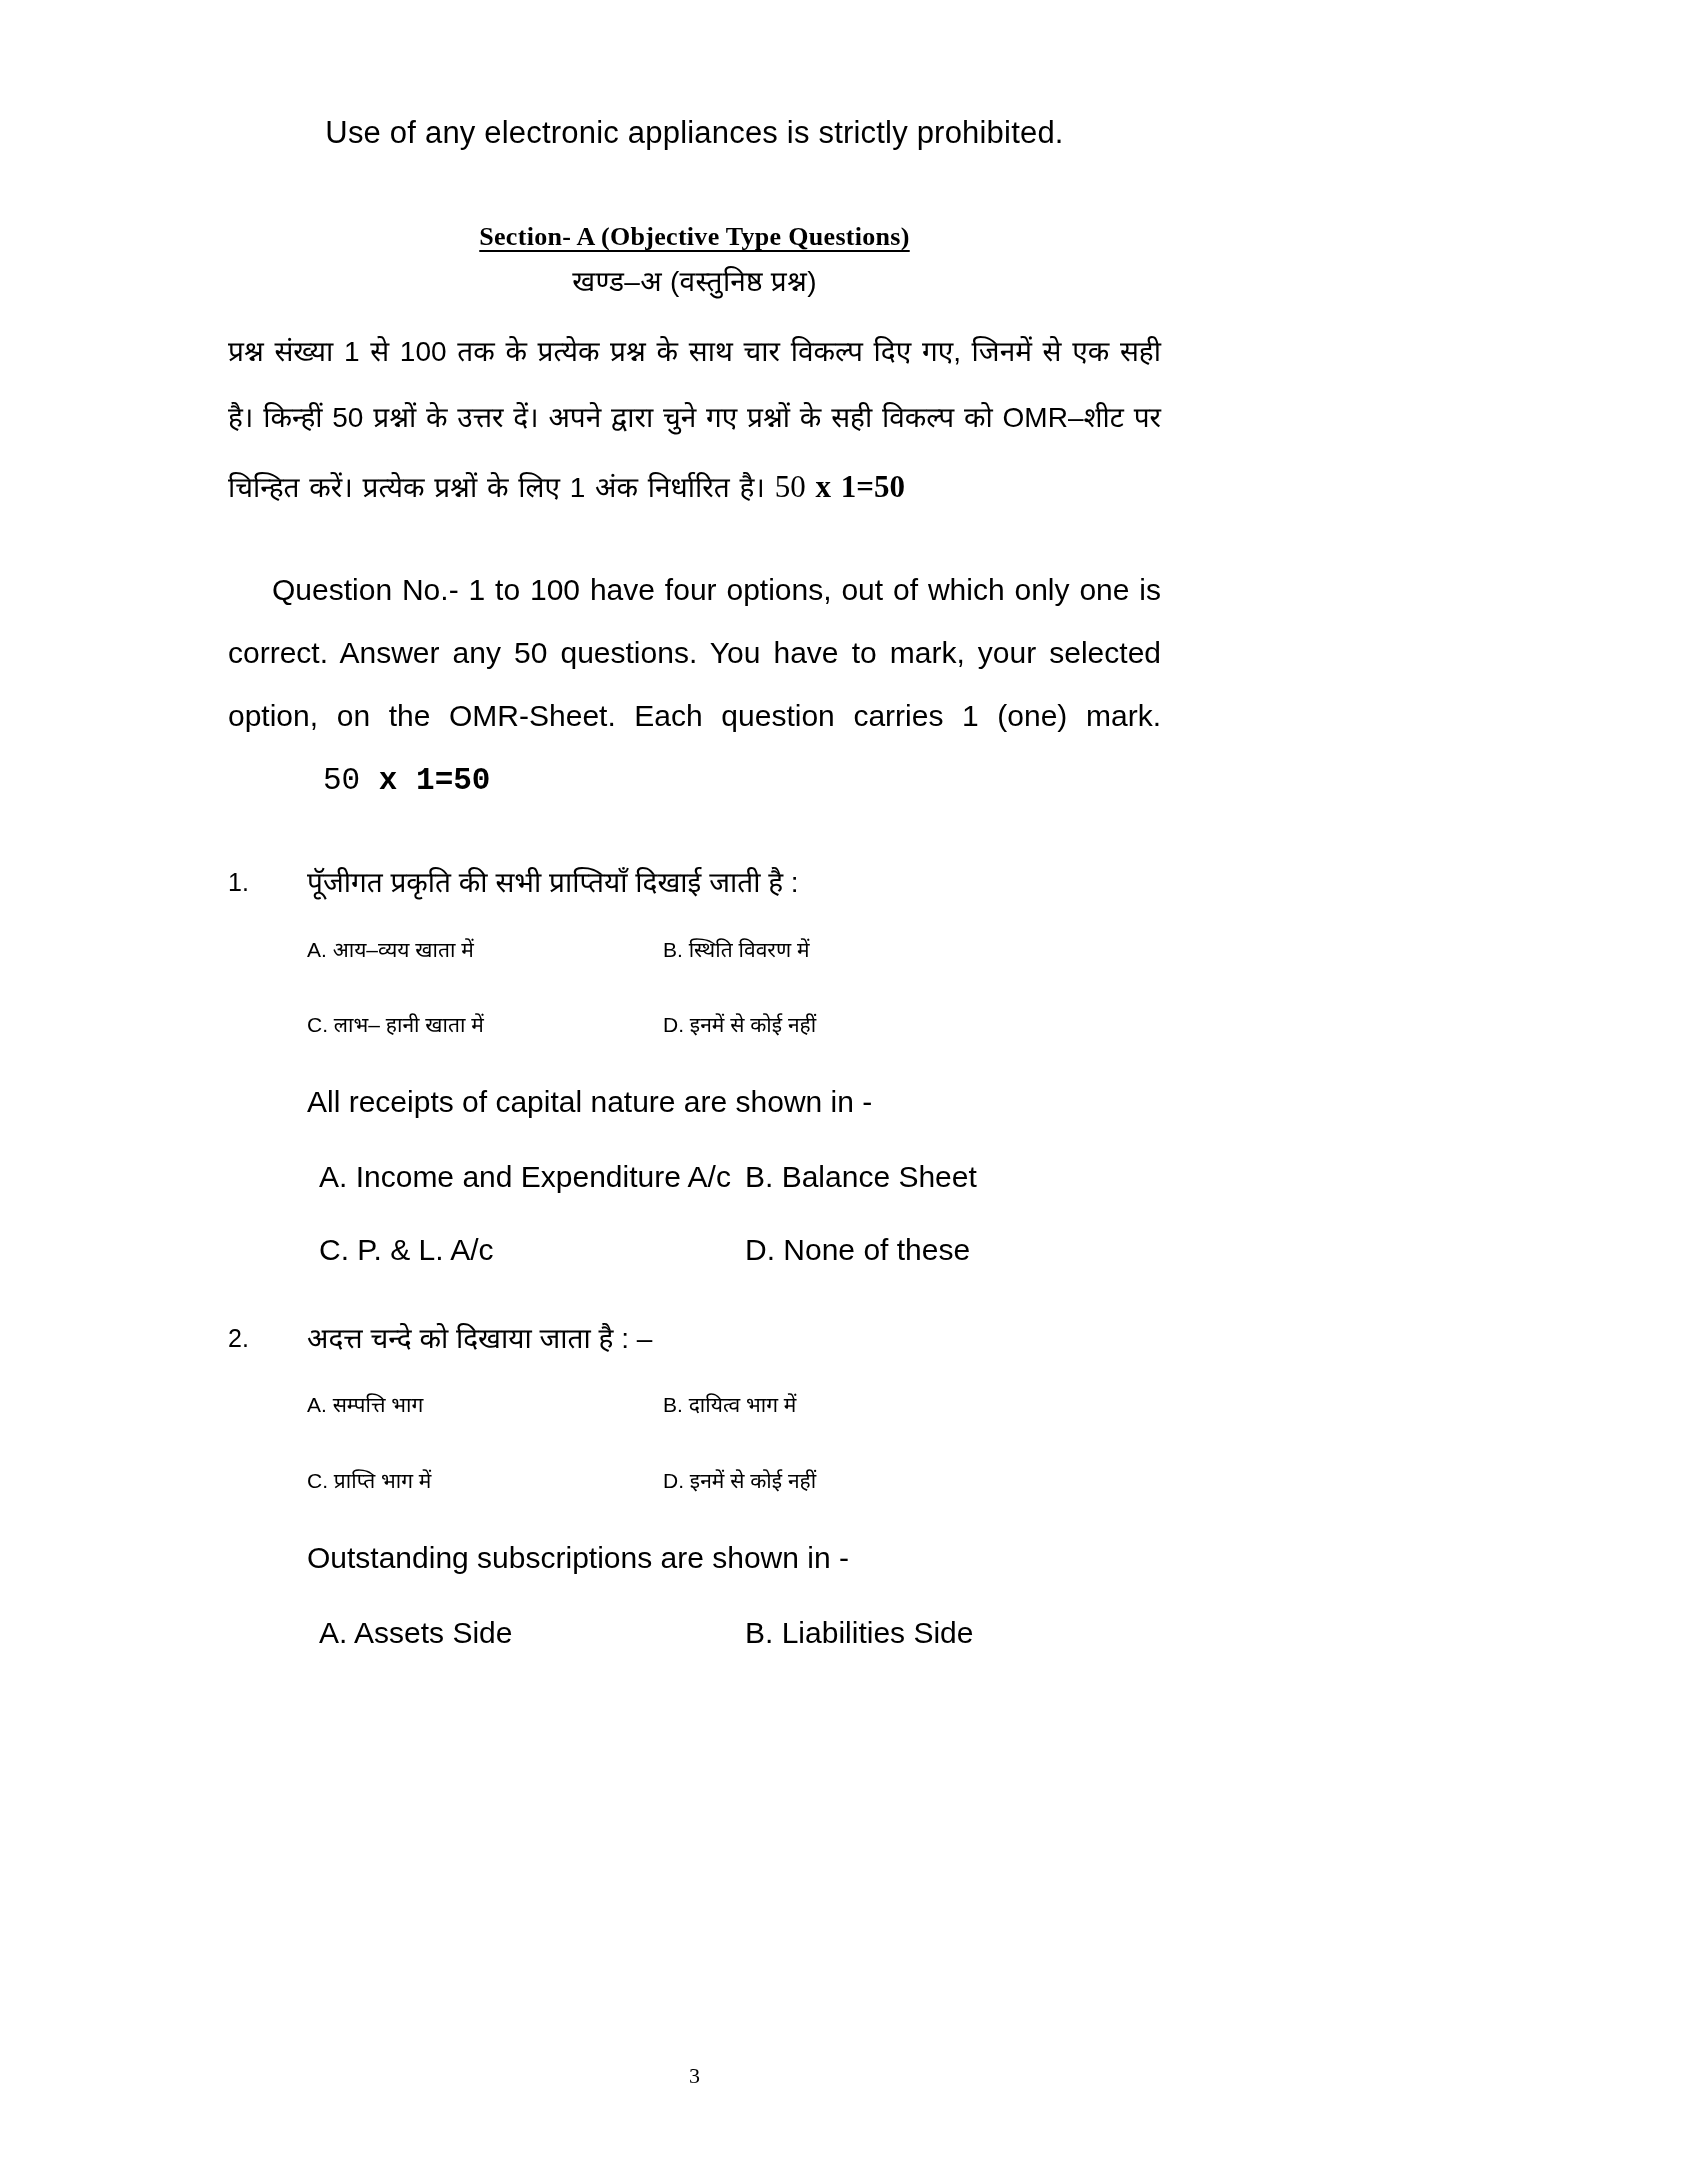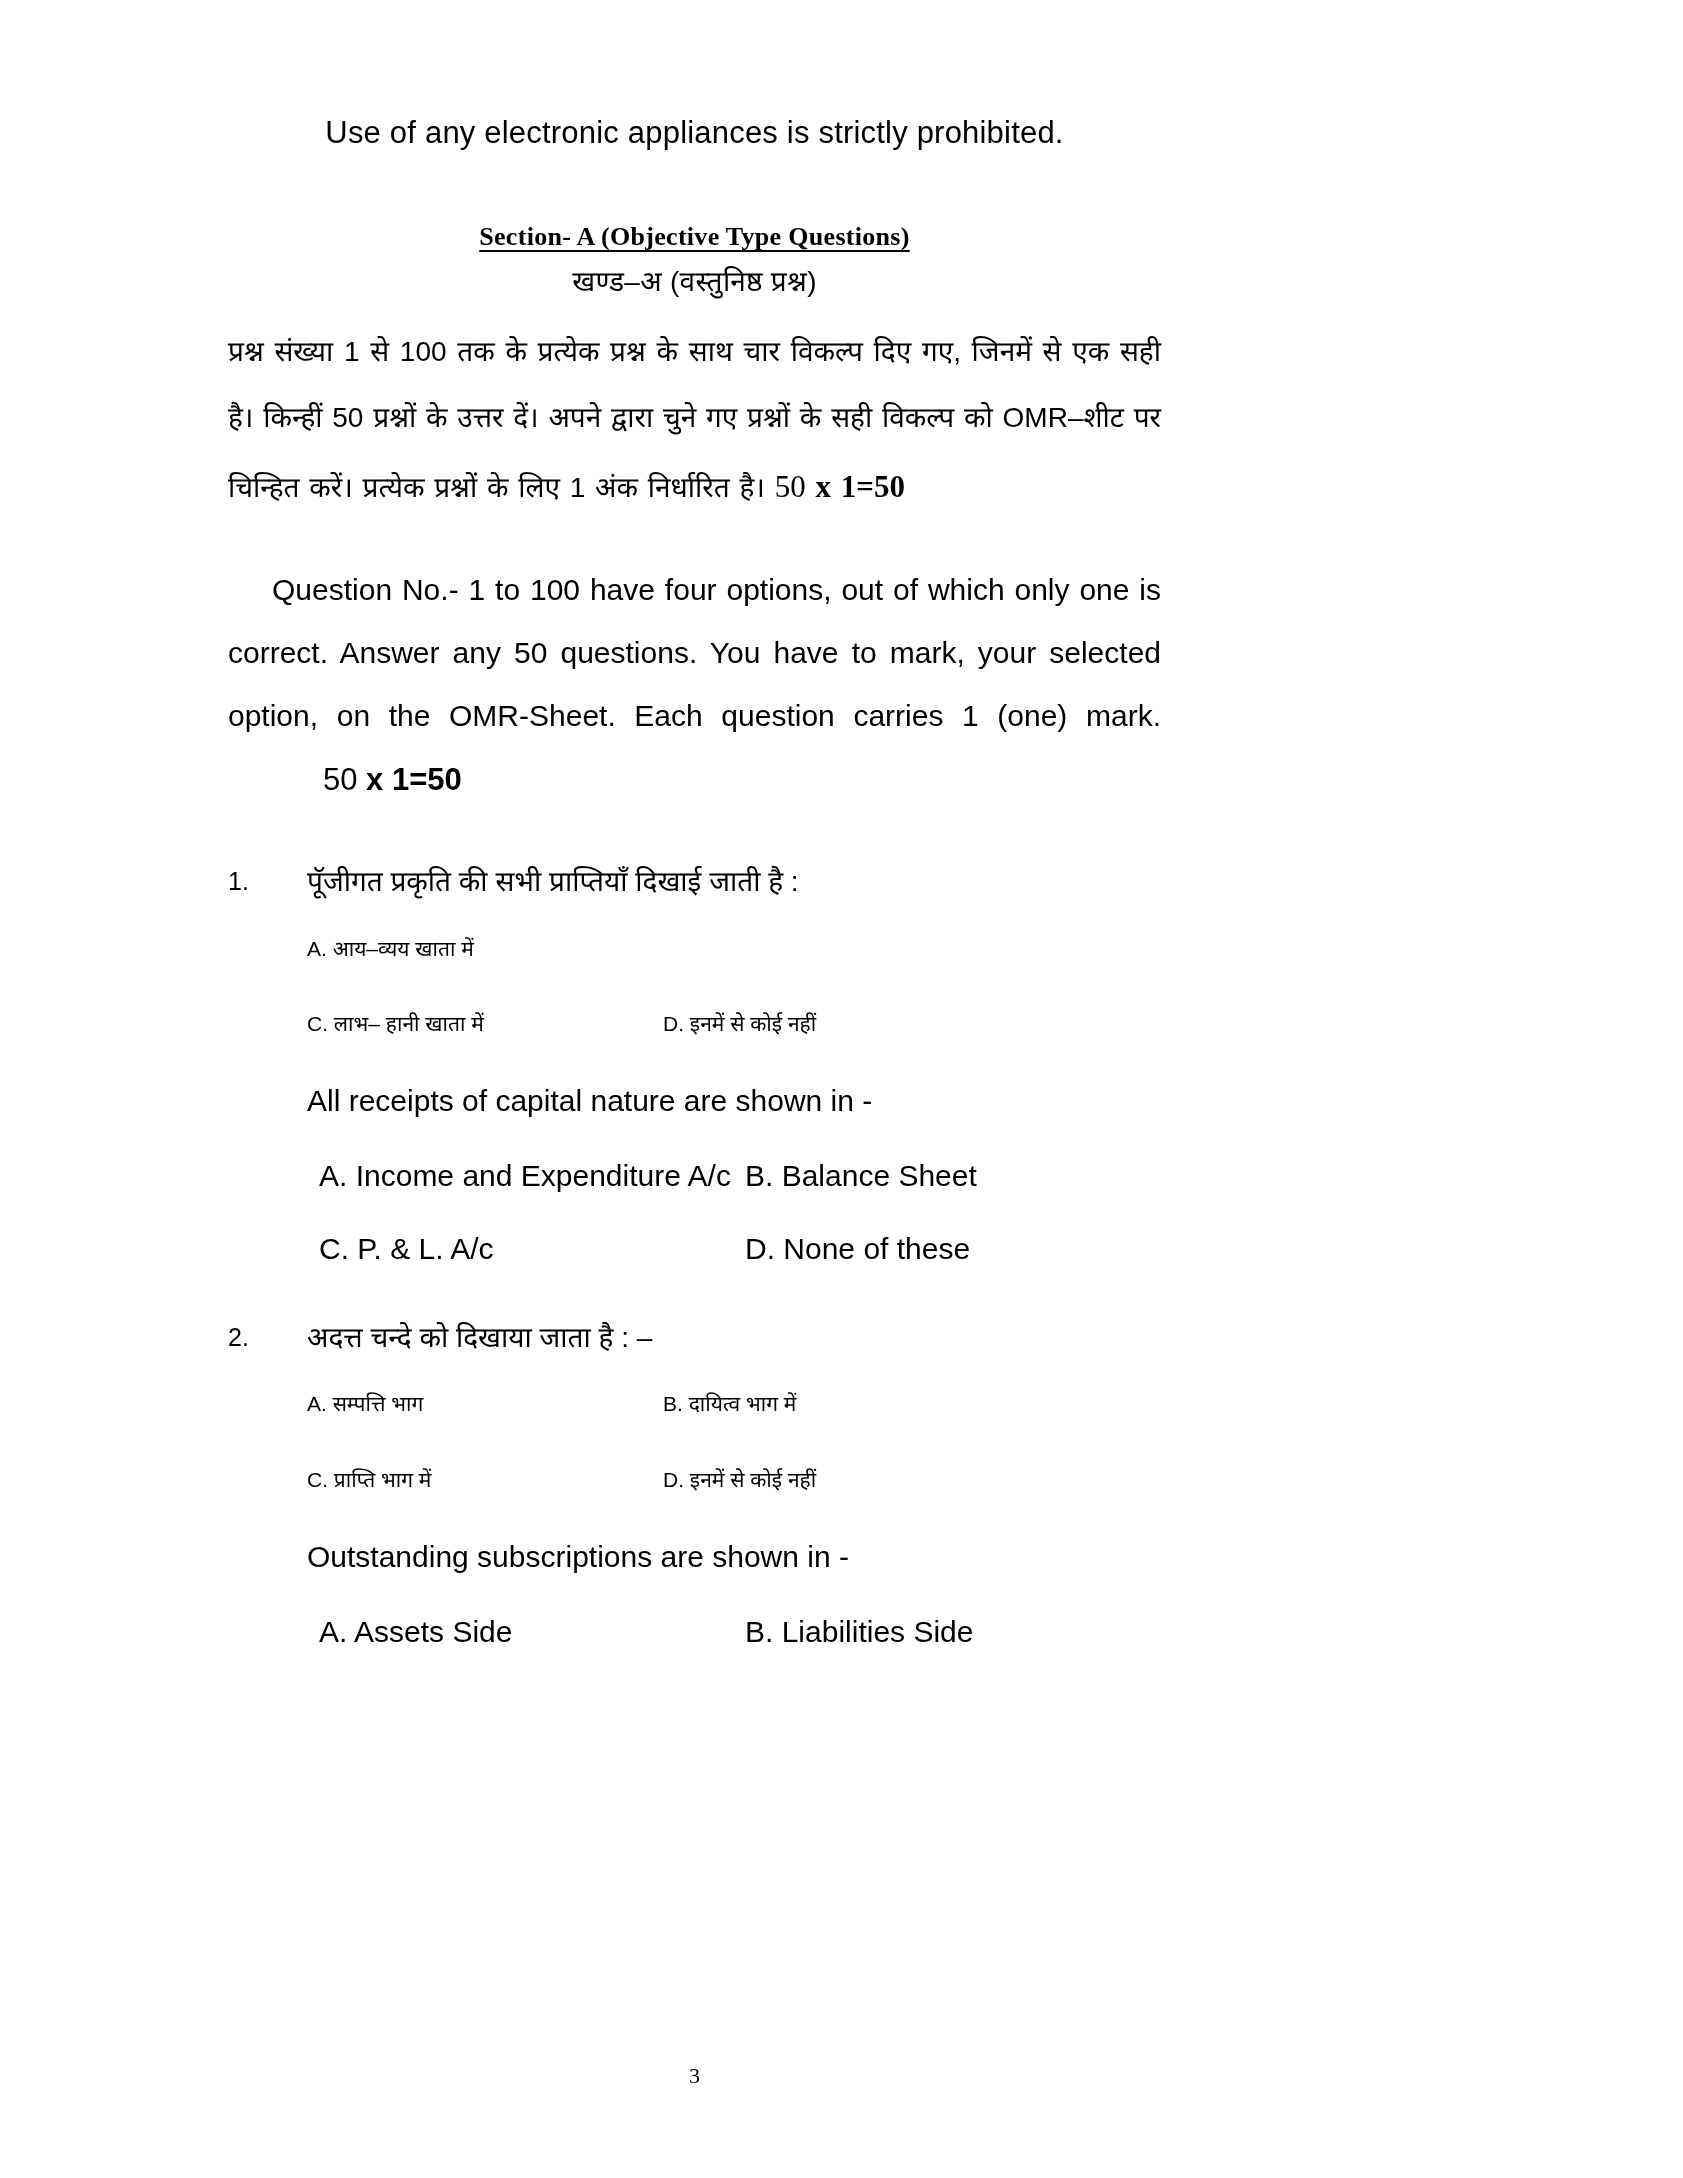--- a/index.html
+++ b/index.html
@@ -75,21 +75,21 @@
     font-size: 30px;
     line-height: 2.1;
     text-align: justify;
     text-align-last: left;
   }
   .instr-en .first-indent {
     display: inline-block;
     width: 44px;
   }
   .instr-en .marks {
-    font-family: Liberation Sans, sans-serif;
+    font-family: Liberation Mono, monospace;
     font-size: 31px;
     white-space: nowrap;
     margin-left: 95px;
   }
   .instr-en .marks b { font-weight: bold; }
 
   
   .qblock {
     margin-top: 51px;
     position: relative;
@@ -176,20 +176,21 @@
   </div>
 
   <div class="qblock">
     <div class="qrow">
       <div class="qnum">1.</div>
       <div class="qbody">
         <div class="qtext-hi">पूॅजीगत प्रकृति की सभी प्राप्तियाँ दिखाई जाती है :</div>
 
         <div class="opts">
           <div class="opt opt-a">A. आय–व्यय खाता में</div>
+          <div class="opt opt-b">B. स्थिति विवरण में</div>
         </div>
 
         <div class="opts tight">
           <div class="opt opt-a">C. लाभ– हानी खाता  में</div>
           <div class="opt opt-b">D. इनमें से कोई नहीं</div>
         </div>
 
         <div class="qtext-en">All receipts of capital nature are shown in -</div>
 
         <div class="opts">

